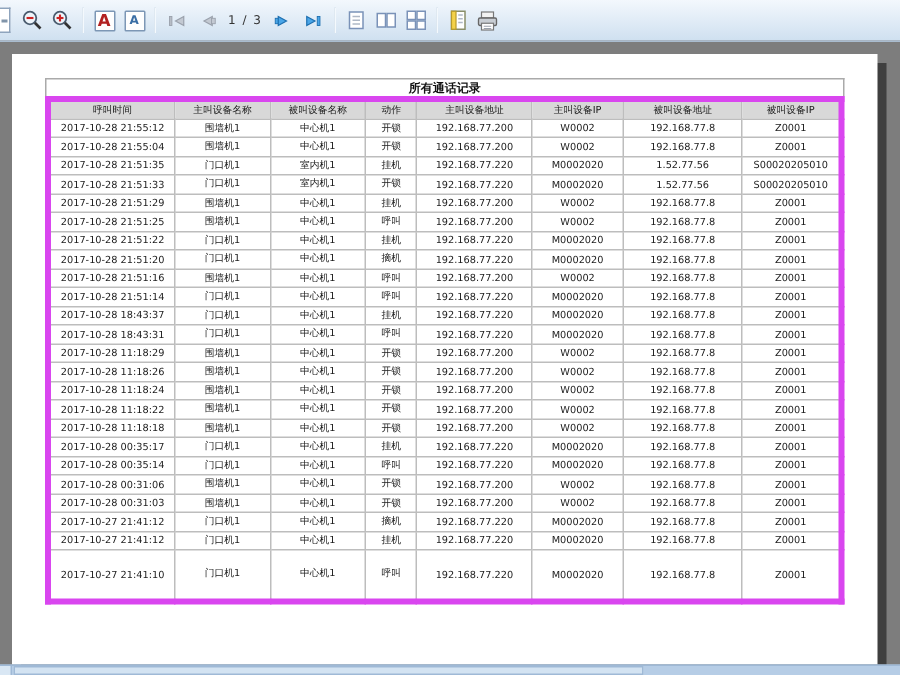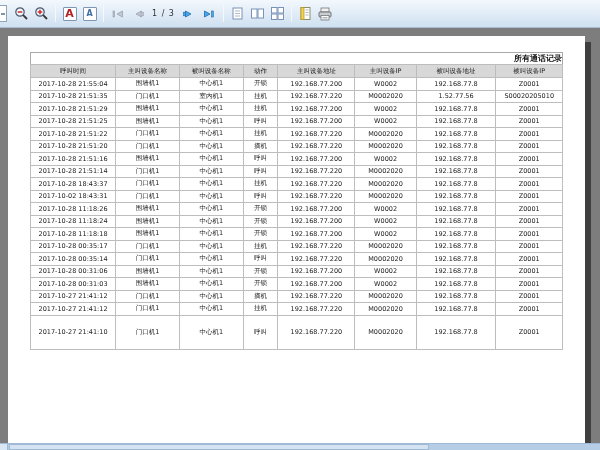--- a/index.html
+++ b/index.html
@@ -33,34 +33,34 @@
 
   
   .workspace { position:absolute; left:0; top:28px; width:600px; height:415px; background:#7d7d7d; }
   .sheet {
     position:absolute; left:8px; top:8px; width:577px; height:407px; background:#ffffff;
     box-shadow:6px 6px 0 0 #3f3f3f;
   }
   .report-title {
     margin:16px 22px 0 22px; height:12px; line-height:12px;
     border:1px solid #aaaaaa; border-bottom:none;
-    text-align:right; font-size:8px; font-weight:bold; color:#111;
+    text-align:center; font-size:8px; font-weight:bold; color:#111;
   }
   table.grid {
     margin:0 22px; width:533px; table-layout:fixed; border-collapse:collapse;
   }
   table.grid th, table.grid td {
     border:1px solid #bdbdbd; font-size:6.5px; color:#1a1a1a;
     text-align:center; vertical-align:middle; overflow:hidden; white-space:nowrap;
     padding:0 1px; font-weight:normal;
   }
   table.grid thead th { background:#d8d8d8; height:13px; }
   table.grid tbody tr { height:12.5px; }
   table.grid tbody tr:last-child { height:34px; }
-  table.grid { border:1px solid #d946ef; }
+  table.grid { border:4px solid #d946ef; }
 
   
   .hscroll {
     position:absolute; left:0; bottom:0; width:600px; height:7px; background:#b6cde6;
     border-top:1px solid #9fb9d6;
   }
   .hscroll .larrow {
     position:absolute; left:0; top:0; width:8px; height:6px; background:#d9e7f4; border-right:1px solid #9fb9d6;
   }
   .hscroll .thumb {
@@ -234,40 +234,60 @@
               <th>被叫设备名称</th>
               <th>动作</th>
               <th>主叫设备地址</th>
               <th>主叫设备IP</th>
               <th>被叫设备地址</th>
               <th>被叫设备IP</th>
             </tr>
           </thead>
         <tbody>
             <tr>
+              <td>2017-10-28 21:55:12</td>
+              <td>围墙机1</td>
+              <td>中心机1</td>
+              <td>开锁</td>
+              <td>192.168.77.200</td>
+              <td>W0002</td>
+              <td>192.168.77.8</td>
+              <td>Z0001</td>
+            </tr>
+            <tr>
               <td>2017-10-28 21:55:04</td>
               <td>围墙机1</td>
               <td>中心机1</td>
               <td>开锁</td>
               <td>192.168.77.200</td>
               <td>W0002</td>
               <td>192.168.77.8</td>
               <td>Z0001</td>
             </tr>
             <tr>
               <td>2017-10-28 21:51:35</td>
               <td>门口机1</td>
               <td>室内机1</td>
               <td>挂机</td>
               <td>192.168.77.220</td>
               <td>M0002020</td>
               <td>1.52.77.56</td>
               <td>S00020205010</td>
             </tr>
             <tr>
+              <td>2017-10-28 21:51:33</td>
+              <td>门口机1</td>
+              <td>室内机1</td>
+              <td>开锁</td>
+              <td>192.168.77.220</td>
+              <td>M0002020</td>
+              <td>1.52.77.56</td>
+              <td>S00020205010</td>
+            </tr>
+            <tr>
               <td>2017-10-28 21:51:29</td>
               <td>围墙机1</td>
               <td>中心机1</td>
               <td>挂机</td>
               <td>192.168.77.200</td>
               <td>W0002</td>
               <td>192.168.77.8</td>
               <td>Z0001</td>
             </tr>
             <tr>
@@ -324,41 +344,61 @@
               <td>2017-10-28 18:43:37</td>
               <td>门口机1</td>
               <td>中心机1</td>
               <td>挂机</td>
               <td>192.168.77.220</td>
               <td>M0002020</td>
               <td>192.168.77.8</td>
               <td>Z0001</td>
             </tr>
             <tr>
-              <td>2017-10-02 18:43:31</td>
-              <td>门口机1</td>
-              <td>中心机1</td>
-              <td>呼叫</td>
-              <td>192.168.77.220</td>
-              <td>M0002020</td>
+              <td>2017-10-28 18:43:31</td>
+              <td>门口机1</td>
+              <td>中心机1</td>
+              <td>呼叫</td>
+              <td>192.168.77.220</td>
+              <td>M0002020</td>
+              <td>192.168.77.8</td>
+              <td>Z0001</td>
+            </tr>
+            <tr>
+              <td>2017-10-28 11:18:29</td>
+              <td>围墙机1</td>
+              <td>中心机1</td>
+              <td>开锁</td>
+              <td>192.168.77.200</td>
+              <td>W0002</td>
               <td>192.168.77.8</td>
               <td>Z0001</td>
             </tr>
             <tr>
               <td>2017-10-28 11:18:26</td>
               <td>围墙机1</td>
               <td>中心机1</td>
               <td>开锁</td>
               <td>192.168.77.200</td>
               <td>W0002</td>
               <td>192.168.77.8</td>
               <td>Z0001</td>
             </tr>
             <tr>
               <td>2017-10-28 11:18:24</td>
+              <td>围墙机1</td>
+              <td>中心机1</td>
+              <td>开锁</td>
+              <td>192.168.77.200</td>
+              <td>W0002</td>
+              <td>192.168.77.8</td>
+              <td>Z0001</td>
+            </tr>
+            <tr>
+              <td>2017-10-28 11:18:22</td>
               <td>围墙机1</td>
               <td>中心机1</td>
               <td>开锁</td>
               <td>192.168.77.200</td>
               <td>W0002</td>
               <td>192.168.77.8</td>
               <td>Z0001</td>
             </tr>
             <tr>
               <td>2017-10-28 11:18:18</td>

